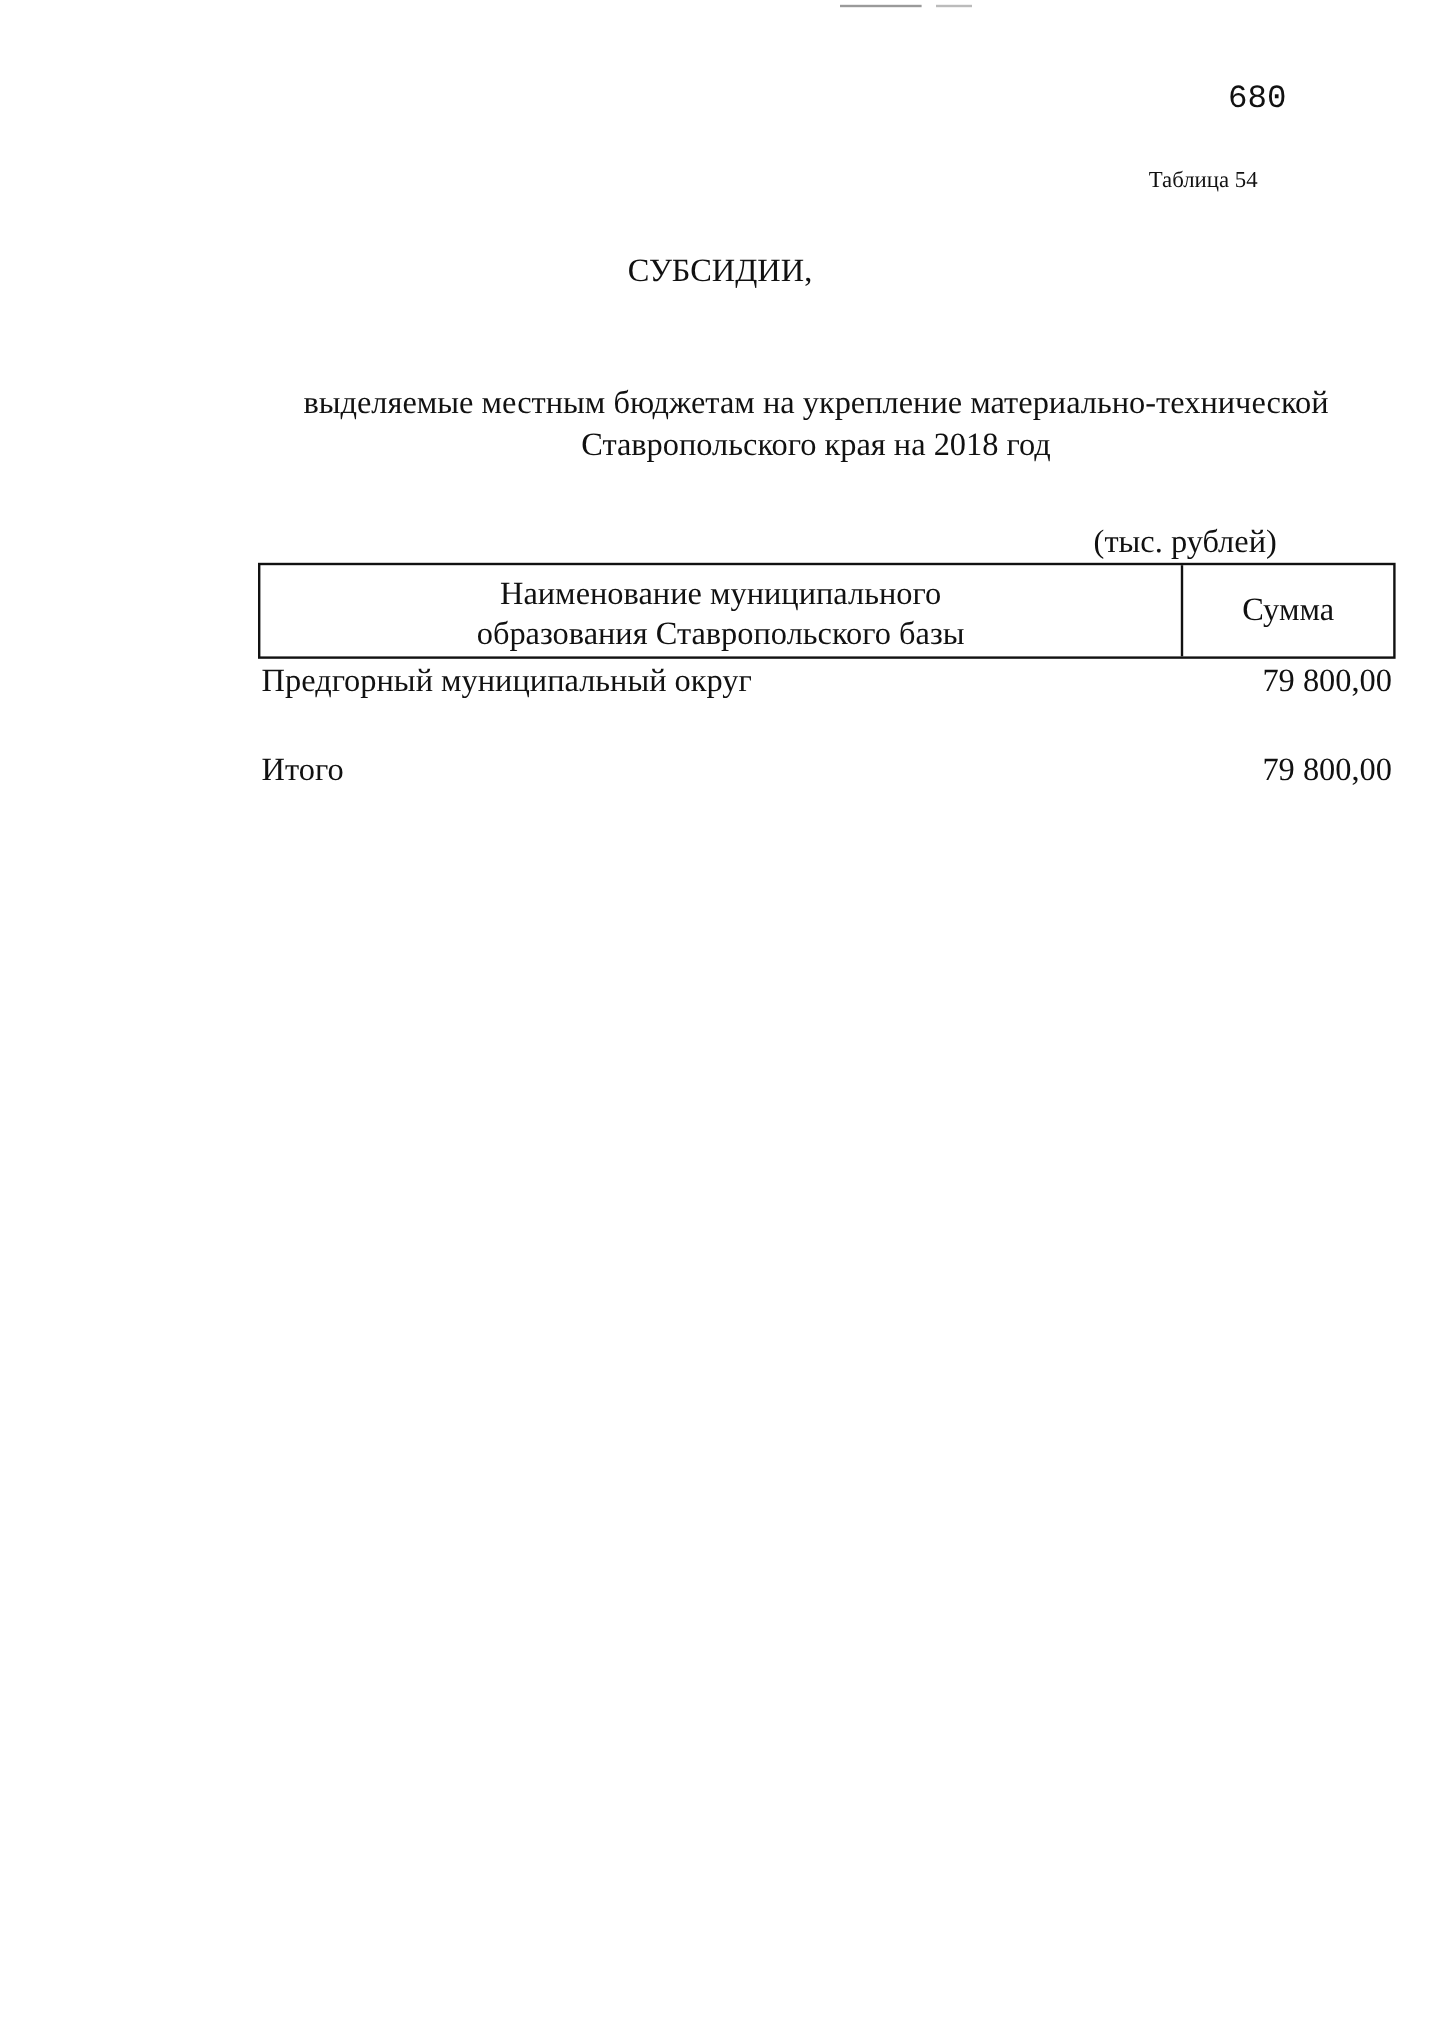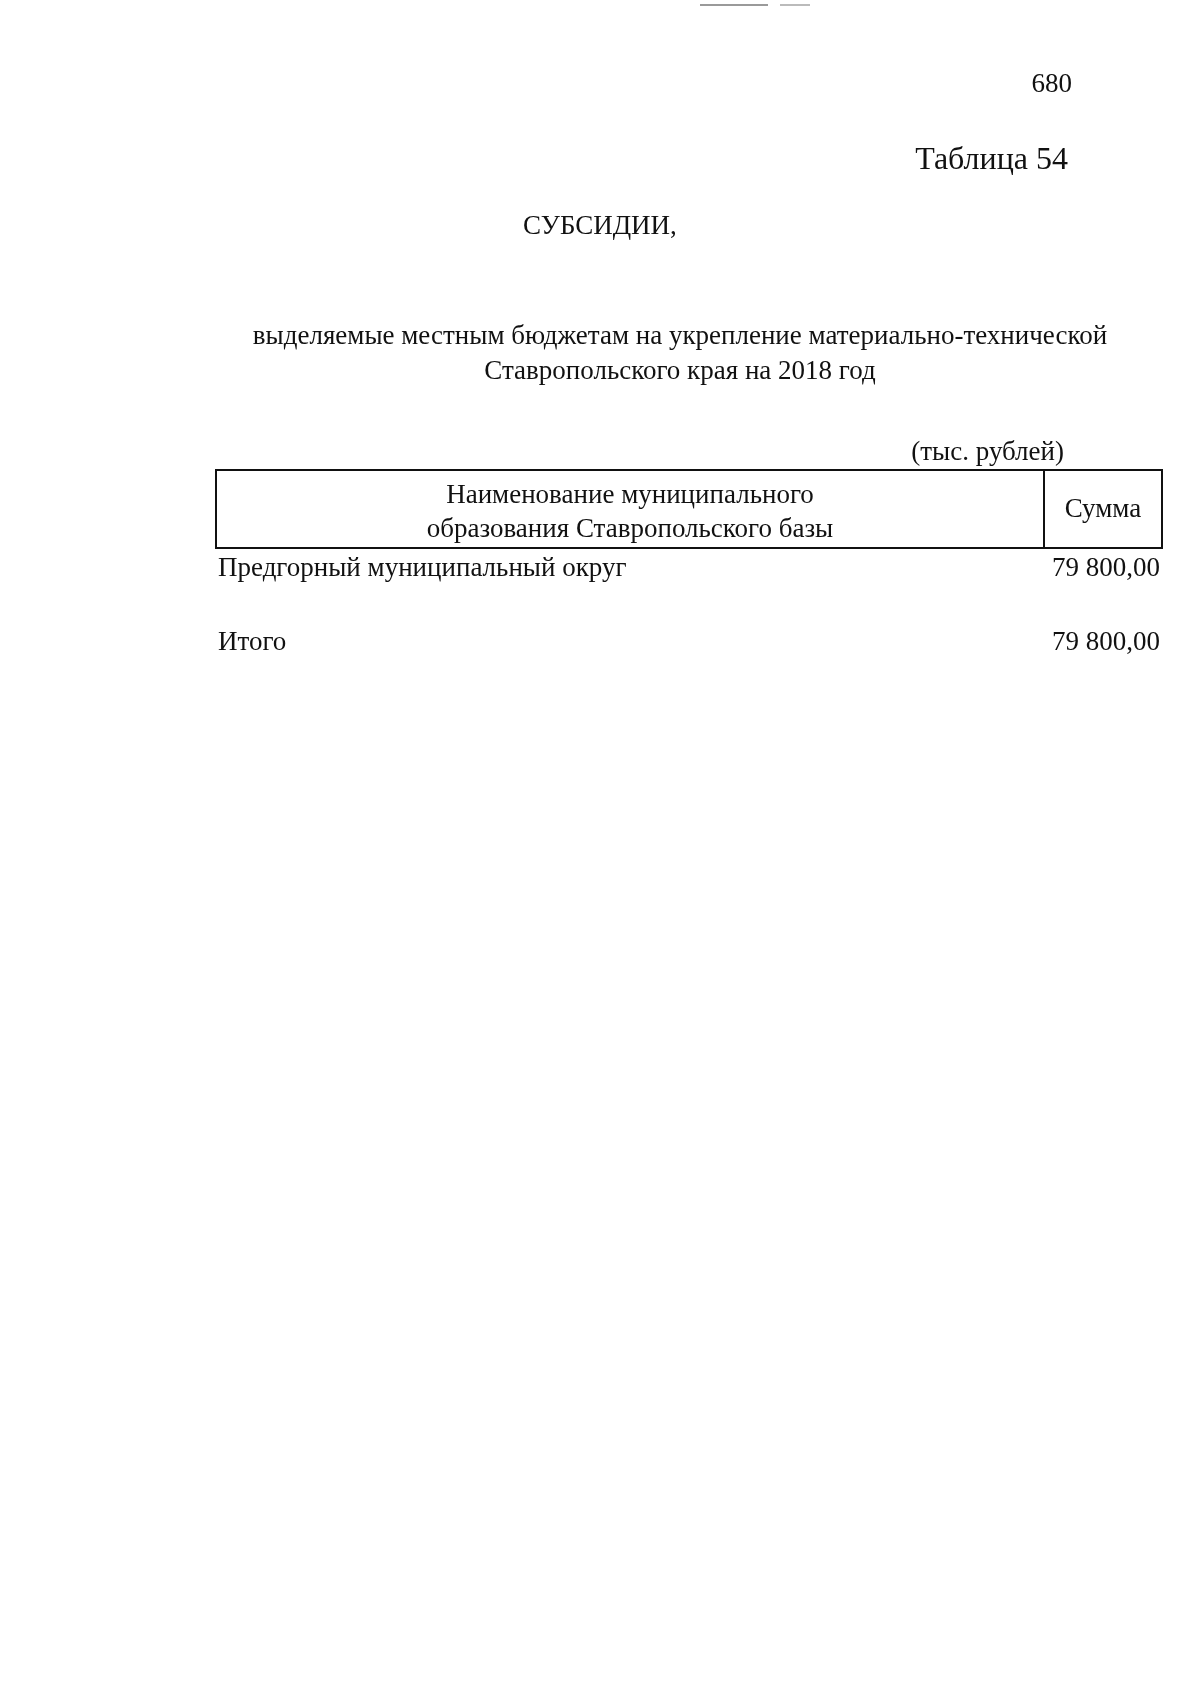--- a/index.html
+++ b/index.html
@@ -3,34 +3,34 @@
   <meta charset="utf-8">
   <style>
     html, body { margin: 0; padding: 0; background: #ffffff; }
     body {
       width: 1200px; height: 1690px; position: relative; overflow: hidden;
       font-family: "Liberation Serif", "DejaVu Serif", serif;
       color: #111111;
     }
     .abs { position: absolute; }
     .scan-mark { position: absolute; height: 2px; background: #9a9a9a; }
-    .page-number { right: 128px; top: 68px; font-size: 27px; }
-    .table-number { right: 132px; top: 140px; font-size: 32px; }
+    .page-number { right: 128px; top: 68px; font-size: 27px; font-family: Liberation Mono, monospace; }
+    .table-number { right: 152px; top: 140px; font-size: 19px; }
     .title { left: 0; width: 1200px; top: 210px; text-align: center; font-size: 27px; }
     .subtitle {
       left: 200px; width: 960px; top: 283px; text-align: center;
       font-size: 27px; line-height: 35px; margin-top: 35px;
     }
     .units { right: 136px; top: 436px; font-size: 27px; text-align: right; }
     .tbl {
       position: absolute; left: 215px; top: 469px; width: 948px; height: 80px;
       border: 2px solid #111; box-sizing: border-box; display: flex;
     }
     .th-name {
-      width: 828px; border-right: 2px solid #111; box-sizing: border-box;
+      width: 769px; border-right: 2px solid #111; box-sizing: border-box;
       text-align: center; font-size: 27px; line-height: 34px; padding-top: 6px;
     }
     .th-sum {
       flex: 1; display: flex; align-items: center; justify-content: center;
       font-size: 27px; padding-bottom: 2px;
     }
     .row { position: absolute; left: 218px; width: 942px; display: flex; justify-content: space-between; font-size: 27px; }
   </style>
 </head>
 <body>

